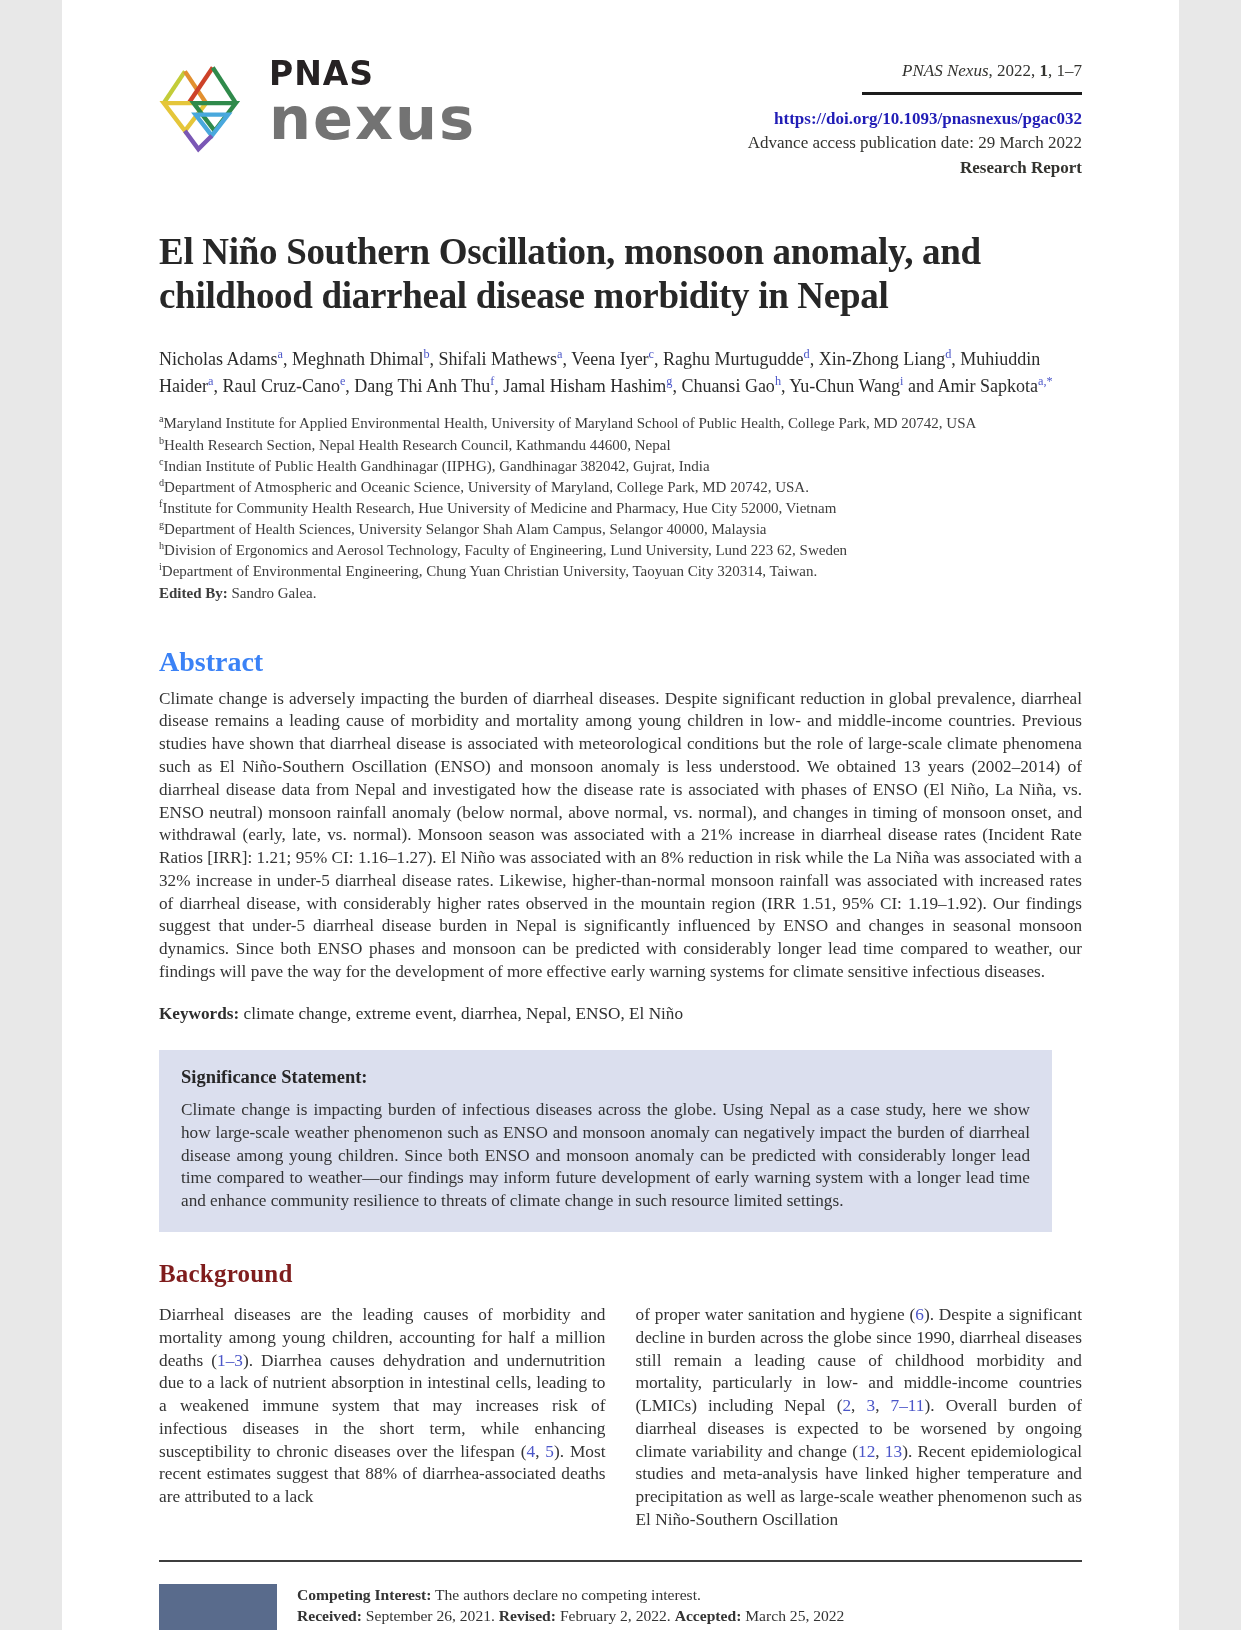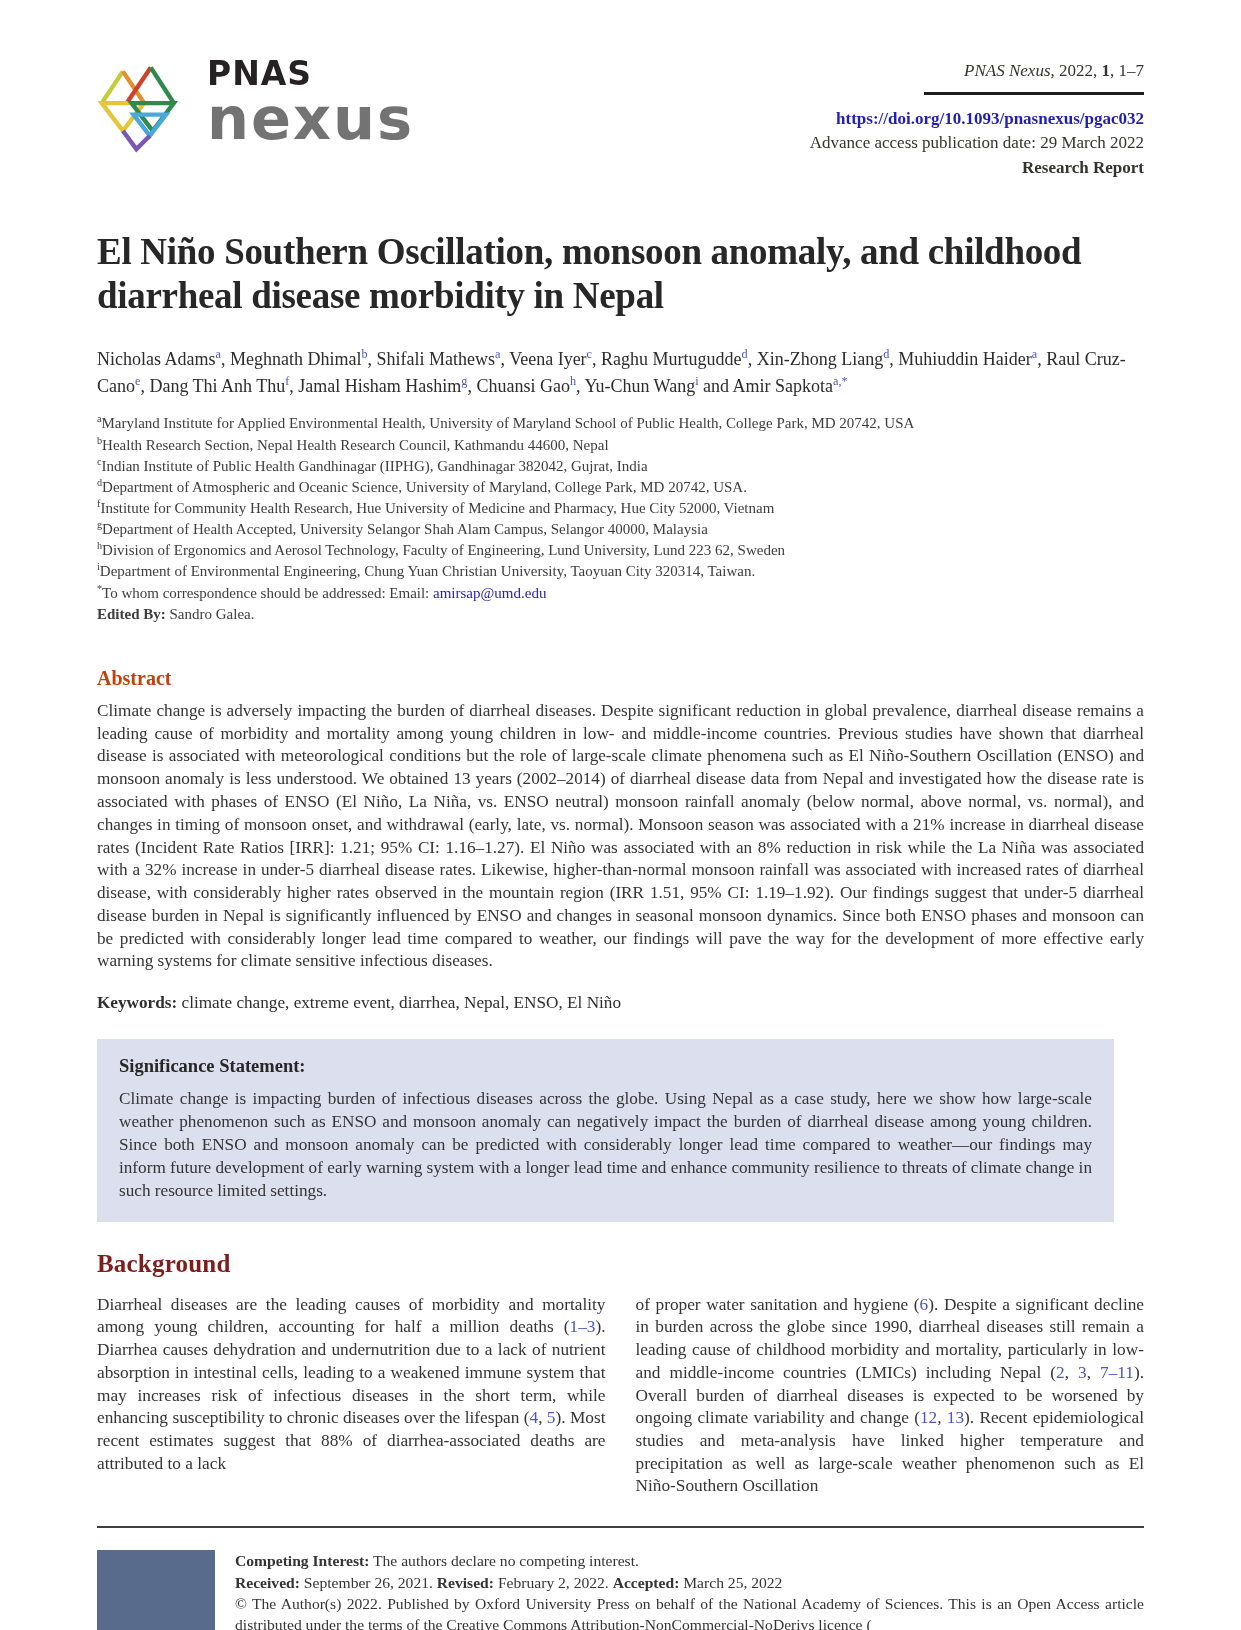--- a/index.html
+++ b/index.html
@@ -5,21 +5,21 @@
   :root{
     --link:#211db6;
     --citation:#4a55c8;
     --significance-bg:#dbdfee;
     --oxford-bg:#596b8c;
     --ink:#2e2e2e;
   }
   *{margin:0;padding:0;box-sizing:border-box;}
   html,body{background:#e8e8e8;}
   .page{
-    width:1241px;height:1630px;margin:0 auto;background:#ffffff;
+    width:1117px;height:1630px;margin:0 auto;background:#ffffff;
     padding:55px 97px 0 97px;position:relative;overflow:hidden;
     font-family:"Liberation Serif", serif;color:var(--ink);
   }
   
   .header{display:flex;justify-content:space-between;align-items:flex-start;}
   .logo{display:flex;align-items:flex-start;gap:14px;}
   .logo svg{display:block;}
   .logo-text{display:flex;flex-direction:column;padding-top:2px;}
   .logo-pnas{font-family:"DejaVu Sans", sans-serif;font-weight:700;font-size:33px;letter-spacing:1px;color:#262223;line-height:1;}
   .logo-nexus{font-family:"DejaVu Sans", sans-serif;font-weight:700;font-size:59px;letter-spacing:2px;color:#737373;line-height:0.92;margin-top:2px;}
@@ -39,21 +39,21 @@
   .title{
     margin-top:50px;font-size:37px;font-weight:700;line-height:1.2;
     letter-spacing:-0.3px;color:#272727;max-width:1000px;
   }
   .authors{margin-top:28px;font-size:18px;line-height:1.5;color:#2c2c2c;max-width:1047px;}
   .affils{margin-top:13px;font-size:15px;line-height:1.41;color:#3d3d3d;}
   .affil-line{display:block;}
   .edited{margin-top:0;}
   
   .abstract{margin-top:42px;}
-  .abstract h2{font-size:20px;font-weight:700;color:#c2410c;}
+  .abstract h2{font-size:28px;font-weight:700;color:#3b82f6;}
   .abstract p{margin-top:10px;font-size:17.2px;line-height:1.325;text-align:justify;color:#343434;}
   .keywords{margin-top:20px;font-size:17.2px;}
   
   .significance{
     margin-top:26px;margin-right:30px;background:var(--significance-bg);
     padding:17px 22px 19px 22px;
   }
   .significance h3{font-size:18.5px;font-weight:700;color:#272727;}
   .significance p{margin-top:11px;font-size:17.2px;line-height:1.33;text-align:justify;color:#343434;}
   
@@ -107,24 +107,23 @@
   <h1 class="title">El Niño Southern Oscillation, monsoon anomaly, and childhood diarrheal disease morbidity in Nepal</h1>
 
   <p class="authors"><span>Nicholas Adams</span><sup class="seg-supb">a</sup><span>, Meghnath Dhimal</span><sup class="seg-supb">b</sup><span>, Shifali Mathews</span><sup class="seg-supb">a</sup><span>, Veena Iyer</span><sup class="seg-supb">c</sup><span>, Raghu Murtugudde</span><sup class="seg-supb">d</sup><span>, Xin-Zhong Liang</span><sup class="seg-supb">d</sup><span>, Muhiuddin Haider</span><sup class="seg-supb">a</sup><span>, Raul Cruz-Cano</span><sup class="seg-supb">e</sup><span>, Dang Thi Anh Thu</span><sup class="seg-supb">f</sup><span>, Jamal Hisham Hashim</span><sup class="seg-supb">g</sup><span>, Chuansi Gao</span><sup class="seg-supb">h</sup><span>, Yu-Chun Wang</span><sup class="seg-supb">i</sup><span> and Amir Sapkota</span><sup class="seg-supb">a,*</sup></p>
 
   <div class="affils">
     <span class="affil-line"><sup class="seg-sup">a</sup><span>Maryland Institute for Applied Environmental Health, University of Maryland School of Public Health, College Park, MD 20742, USA</span></span>
     <span class="affil-line"><sup class="seg-sup">b</sup><span>Health Research Section, Nepal Health Research Council, Kathmandu 44600, Nepal</span></span>
     <span class="affil-line"><sup class="seg-sup">c</sup><span>Indian Institute of Public Health Gandhinagar (IIPHG), Gandhinagar 382042, Gujrat, India</span></span>
     <span class="affil-line"><sup class="seg-sup">d</sup><span>Department of Atmospheric and Oceanic Science, University of Maryland, College Park, MD 20742, USA.</span></span>
     <span class="affil-line"><sup class="seg-sup">f</sup><span>Institute for Community Health Research, Hue University of Medicine and Pharmacy, Hue City 52000, Vietnam</span></span>
-    <span class="affil-line"><sup class="seg-sup">g</sup><span>Department of Health Accepted, University Selangor Shah Alam Campus, Selangor 40000, Malaysia</span></span>
+    <span class="affil-line"><sup class="seg-sup">g</sup><span>Department of Health Sciences, University Selangor Shah Alam Campus, Selangor 40000, Malaysia</span></span>
     <span class="affil-line"><sup class="seg-sup">h</sup><span>Division of Ergonomics and Aerosol Technology, Faculty of Engineering, Lund University, Lund 223 62, Sweden</span></span>
     <span class="affil-line"><sup class="seg-sup">i</sup><span>Department of Environmental Engineering, Chung Yuan Christian University, Taoyuan City 320314, Taiwan.</span></span>
-    <span class="affil-line"><sup class="seg-sup">*</sup><span>To whom correspondence should be addressed: Email: </span><a class="seg-link">amirsap@umd.edu</a></span>
     <span class="affil-line edited"><span class="seg-bold">Edited By:</span><span> Sandro Galea.</span></span>
   </div>
 
   <div class="abstract">
     <h2>Abstract</h2>
     <p>Climate change is adversely impacting the burden of diarrheal diseases. Despite significant reduction in global prevalence, diarrheal disease remains a leading cause of morbidity and mortality among young children in low- and middle-income countries. Previous studies have shown that diarrheal disease is associated with meteorological conditions but the role of large-scale climate phenomena such as El Niño-Southern Oscillation (ENSO) and monsoon anomaly is less understood. We obtained 13 years (2002–2014) of diarrheal disease data from Nepal and investigated how the disease rate is associated with phases of ENSO (El Niño, La Niña, vs. ENSO neutral) monsoon rainfall anomaly (below normal, above normal, vs. normal), and changes in timing of monsoon onset, and withdrawal (early, late, vs. normal). Monsoon season was associated with a 21% increase in diarrheal disease rates (Incident Rate Ratios [IRR]: 1.21; 95% CI: 1.16–1.27). El Niño was associated with an 8% reduction in risk while the La Niña was associated with a 32% increase in under-5 diarrheal disease rates. Likewise, higher-than-normal monsoon rainfall was associated with increased rates of diarrheal disease, with considerably higher rates observed in the mountain region (IRR 1.51, 95% CI: 1.19–1.92). Our findings suggest that under-5 diarrheal disease burden in Nepal is significantly influenced by ENSO and changes in seasonal monsoon dynamics. Since both ENSO phases and monsoon can be predicted with considerably longer lead time compared to weather, our findings will pave the way for the development of more effective early warning systems for climate sensitive infectious diseases.</p>
   </div>
 
   <p class="keywords"><span class="seg-bold">Keywords:</span><span> climate change, extreme event, diarrhea, Nepal, ENSO, El Niño</span></p>
 

